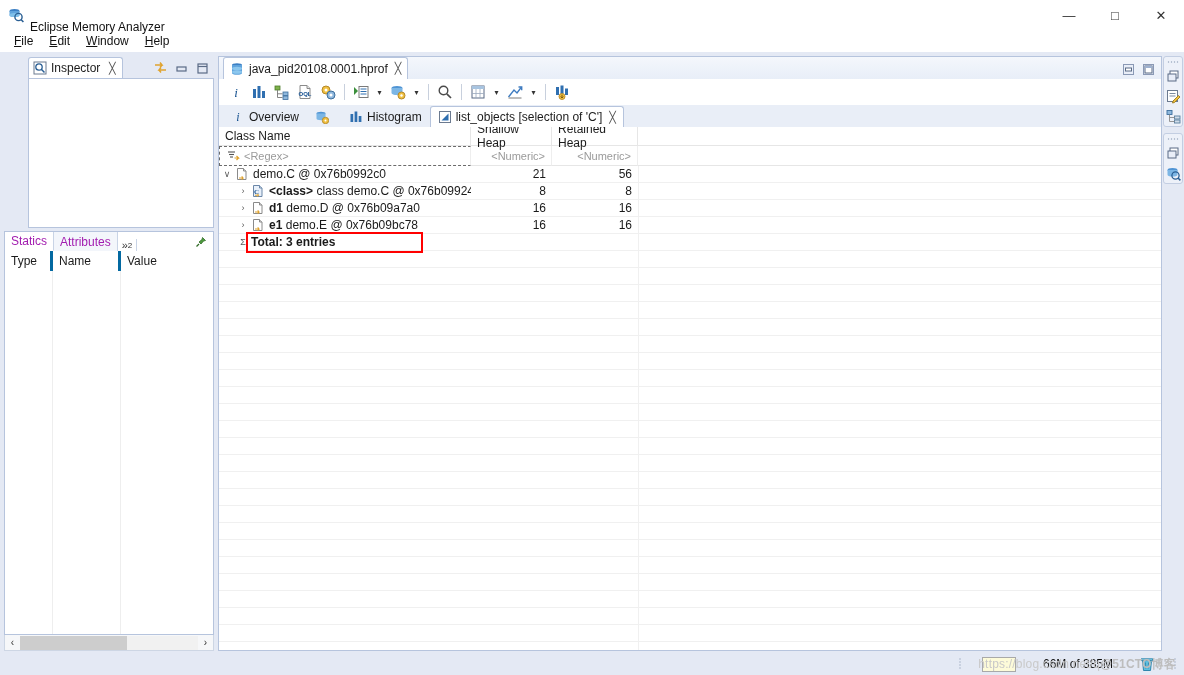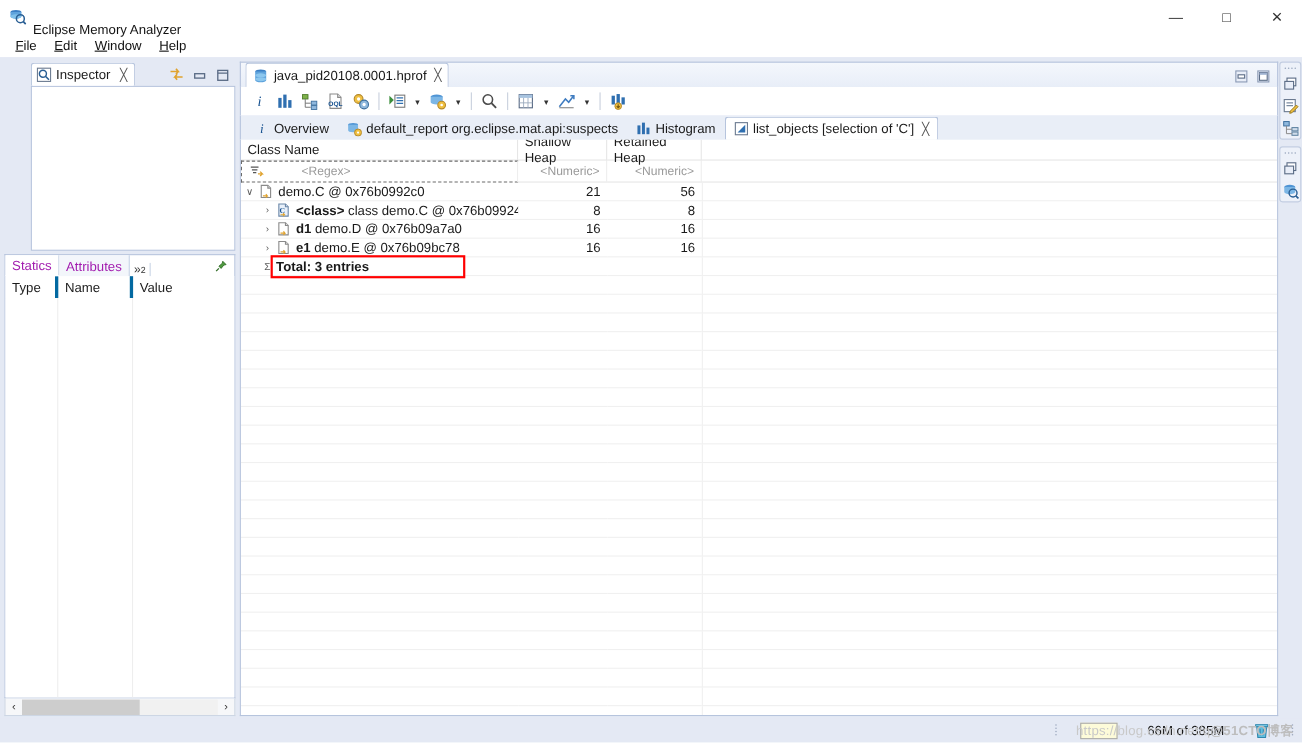--- a/index.html
+++ b/index.html
@@ -289,21 +289,21 @@
 
   .filter-row { display: flex; height: 20px; }
   .fr-cell {
     height: 20px;
     display: flex; align-items: center;
     font-size: 11px; color: #9a9a9a;
     border-right: 1px solid #eee;
     border-bottom: 1px solid #e6e6e6;
     padding: 0 6px;
   }
-  .fr-cell.name { width: 252px; border: 1px dashed #6b6b6b; border-right: 1px solid #eee; gap: 30px; }
+  .fr-cell.name { width: 252px; border: 1px dashed #6b6b6b; border-right: 1px solid #eee; }
   .fr-cell.num { width: 81px; justify-content: flex-end; }
   .fr-cell.num2 { width: 86px; justify-content: flex-end; }
   .fr-cell.rest { flex: 1 1 auto; border-right: none; }
   .filter-icon { width: 14px; height: 14px; margin-right: 4px; flex: 0 0 14px; }
 
   .trow { display: flex; height: 17px; position: relative; }
   .td {
     height: 17px;
     display: flex; align-items: center;
     font-size: 12px;
@@ -646,21 +646,20 @@
           </div>
           <div class="itab">
             <span class="it-icon">
               <svg width="14" height="14" viewBox="0 0 14 14">
                 <ellipse cx="6" cy="3.5" rx="4.5" ry="1.7" fill="#4f94d4"></ellipse>
                 <path d="M1.5 3.5 v5 a4.5 1.7 0 0 0 9 0 V3.5" fill="#7cb6e5"></path>
                 <circle cx="10.5" cy="10.5" r="3.2" fill="#f0c040" stroke="#b5892a" stroke-width="0.9"></circle>
                 <circle cx="10.5" cy="10.5" r="1" fill="#fff"></circle>
               </svg>
             </span>
-            <span>default_report org.eclipse.mat.api:suspects</span>
           </div>
           <div class="itab">
             <span class="it-icon">
               <svg width="14" height="14" viewBox="0 0 14 14">
                 <rect x="1.5" y="4" width="2.7" height="8" fill="#2f6fb0"></rect>
                 <rect x="5.6" y="1.5" width="2.7" height="10.5" fill="#2f6fb0"></rect>
                 <rect x="9.7" y="6" width="2.7" height="6" fill="#2f6fb0"></rect>
               </svg>
             </span>
             <span>Histogram</span>

